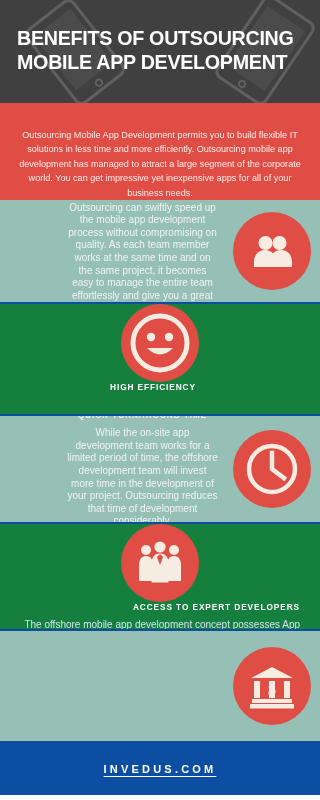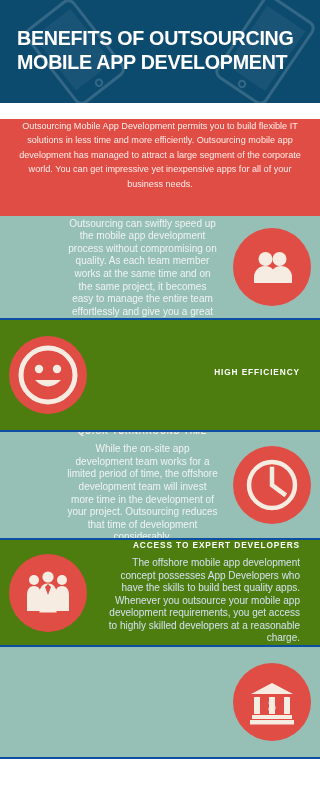--- a/index.html
+++ b/index.html
@@ -18,21 +18,21 @@
     position: relative;
     width: 320px;
     height: 800px;
     overflow: hidden;
   }
 
   
   .header {
     position: relative;
     height: 103px;
-    background: #0c4a6e;
+    background: #404040;
     overflow: hidden;
   }
   .header-decor {
     position: absolute;
     top: 0;
     left: 0;
     width: 320px;
     height: 103px;
     pointer-events: none;
   }
@@ -55,25 +55,24 @@
   .header-title .line {
     display: block;
     white-space: nowrap;
   }
 
   
   .intro {
     height: 97px;
     background: #e04d45;
     display: flex;
-    align-items: flex-start;
+    align-items: flex-end;
     justify-content: center;
     padding: 0 18px;
     box-sizing: border-box;
-    margin-top: 16px;
   }
   .intro-text {
     color: #fdece9;
     font-size: 9.1px;
     line-height: 14.4px;
     text-align: center;
     font-family: "Liberation Sans", sans-serif;
   }
 
   
@@ -83,21 +82,22 @@
     align-items: center;
     box-sizing: border-box;
     overflow: hidden;
   }
   .section.teal {
     background: #96bfb6;
     border-top: 2px solid #0b4ea2;
     border-bottom: 2px solid #0b4ea2;
   }
   .section.blue {
-    background: #4d7c0f;
+    background: #15803d;
+    flex-direction: column;
   }
   .section.teal.first { border-top: none; }
 
   .sec-body {
     flex: 1 1 auto;
     box-sizing: border-box;
   }
   .section.icon-right .sec-body { padding: 0 6px 0 29px; text-align: center; margin-left: 38px; }
   .section.icon-left  .sec-body { padding: 0 20px 0 6px; text-align: right; }
 
@@ -266,14 +266,17 @@
             <rect x="37" y="20" width="6" height="17"></rect>
             <rect x="5" y="38" width="40" height="4"></rect>
             <rect x="3" y="43" width="44" height="4.5"></rect>
           </g>
           <text x="25" y="33.5" font-family="Liberation Serif, serif" font-size="16" font-weight="bold" fill="#f7ece1" text-anchor="middle">$</text>
         </svg>
       </div>
     </div>
   </div>
 
+  <div class="footer">
+    <a class="footer-link" href="#">INVEDUS.COM</a>
+  </div>
 
 </div>
 
 </body></html>

